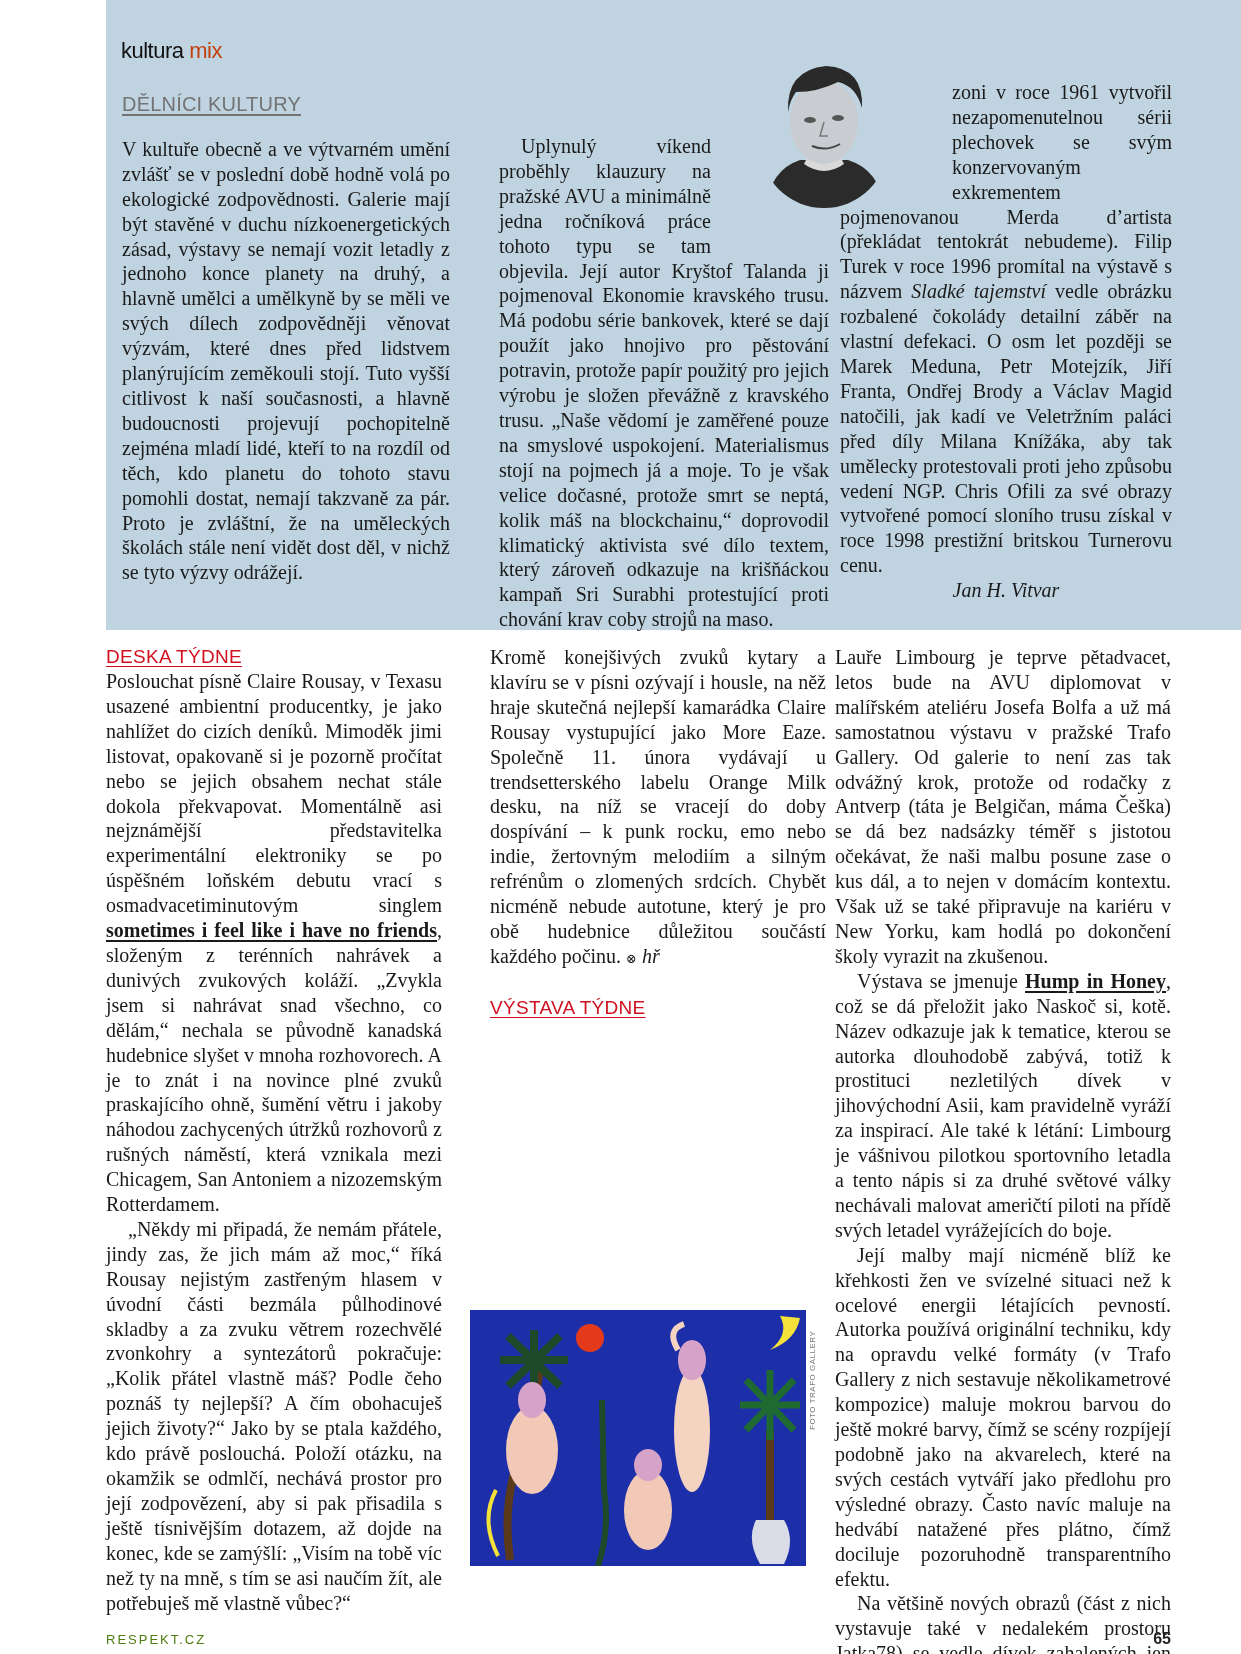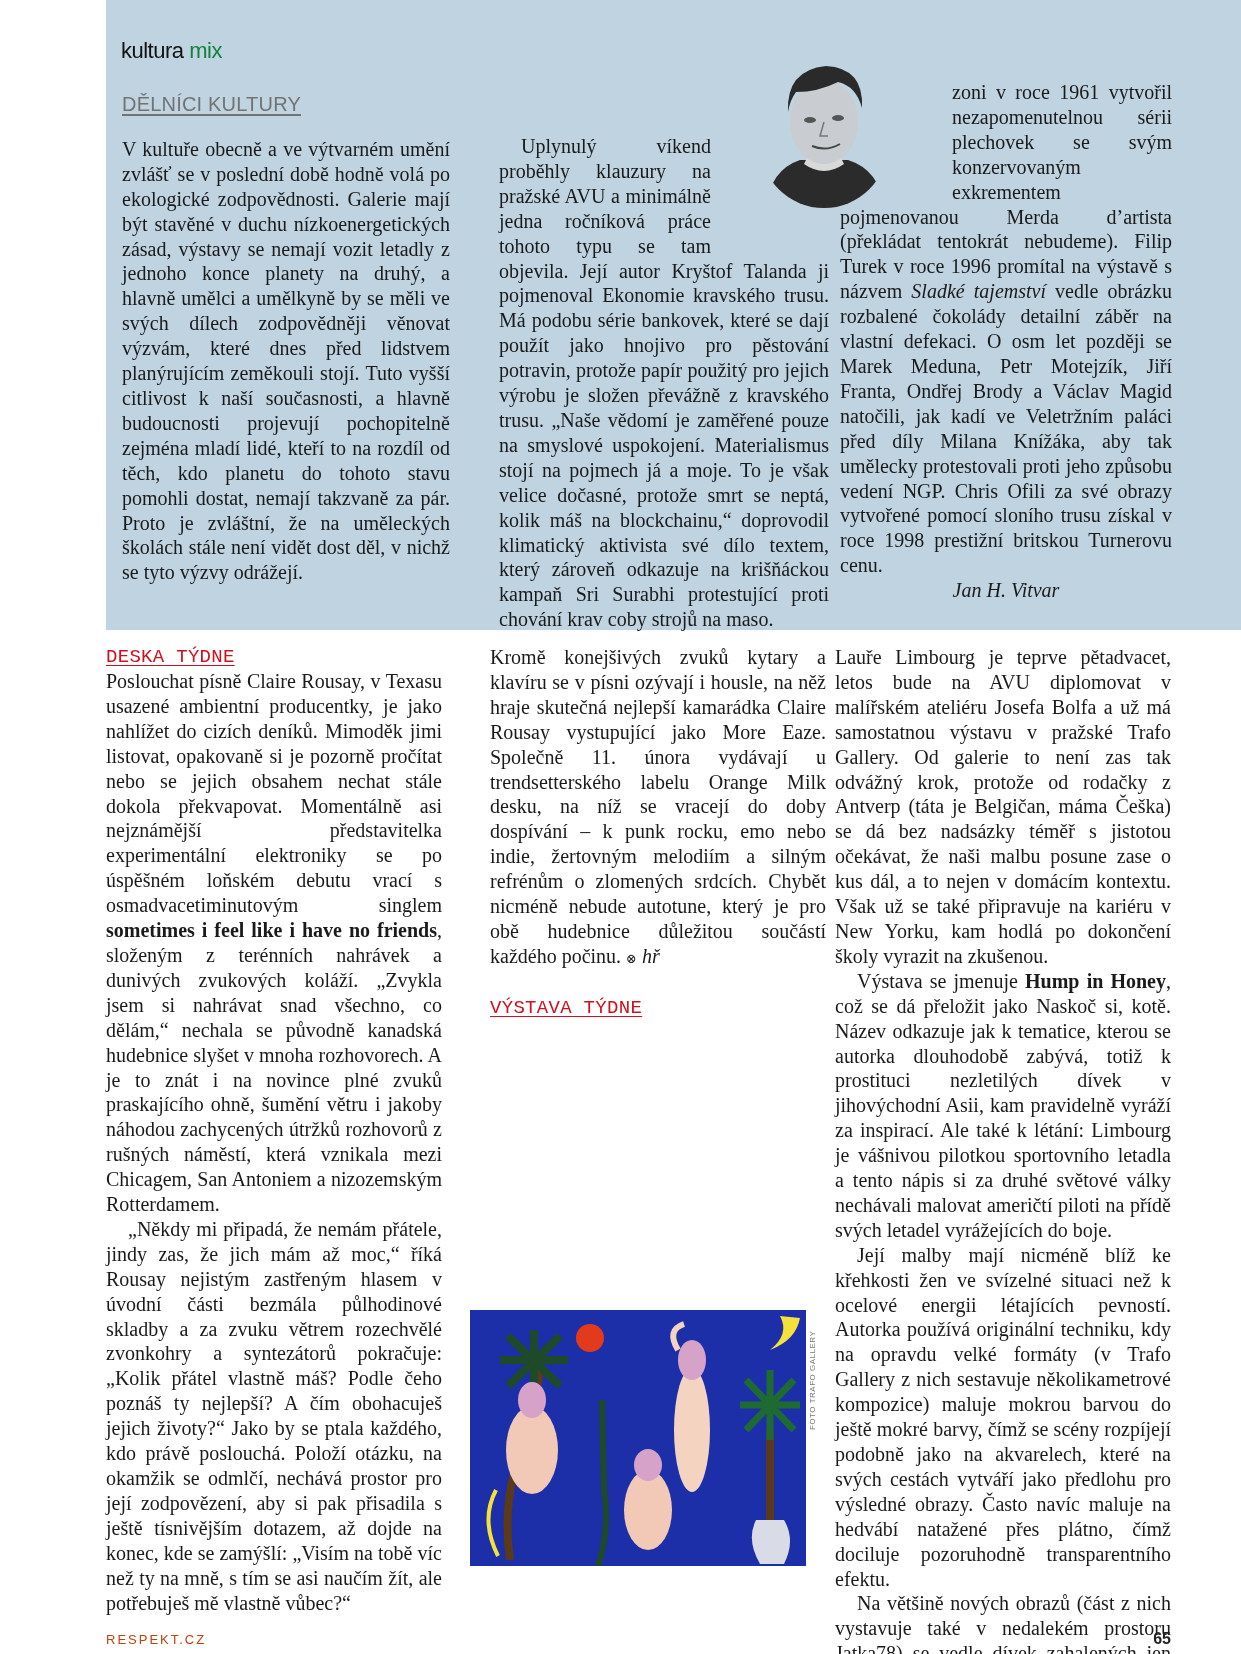--- a/index.html
+++ b/index.html
@@ -2,45 +2,45 @@
 <html><head>
   <meta charset="utf-8">
   <style>
     html, body { margin: 0; padding: 0; background: #ffffff; }
     body { width: 1241px; height: 1654px; position: relative; overflow: hidden;
       font-family: "Liberation Serif", "DejaVu Serif", serif; color: #1a1a1a; }
     .box { position: absolute; left: 106px; top: 0; width: 1135px; height: 630px; background: #bfd3e0; }
     .section-tag { position: absolute; left: 121px; top: 38px; font-family: "Liberation Sans", "DejaVu Sans", sans-serif;
       font-size: 22px; letter-spacing: -0.5px; }
     .section-tag .t1 { color: #111; }
-    .section-tag .t2 { color: #15803d; text-align: center; }
+    .section-tag .t2 { color: #c2410c; text-align: center; }
     .col { position: absolute; font-size: 20px; line-height: 24.9px; text-align: justify; hyphens: manual; }
     .col p { margin: 0; }
     .col p.ind { text-indent: 22px; }
     .kicker-white { font-family: "Liberation Sans", "DejaVu Sans", sans-serif; font-size: 20px; color: #737373;
       text-decoration: underline; text-underline-offset: 3px; letter-spacing: 0.2px; margin-bottom: 20px; display: block; }
-    .kicker-red { font-family: Liberation Mono, monospace; font-size: 19px; color: #d0101e;
+    .kicker-red { font-family: Liberation Sans, sans-serif; font-size: 19px; color: #d0101e;
       text-decoration: underline; text-underline-offset: 3px; letter-spacing: 0.3px; display: block; line-height: 24px; }
     .c1 { left: 122px; top: 92px; width: 328px; }
     .c2 { left: 499px; top: 92px; width: 330px; margin-top: 42px; }
     .c3 { left: 840px; top: 80px; width: 332px; }
     .portrait { position: absolute; left: 760px; top: 52px; width: 128px; height: 156px; border-radius: 0 0 64px 64px; overflow: hidden; }
     .float-r { float: right; width: 118px; height: 120px; }
     .float-l { float: left; width: 112px; height: 120px; }
     .sig { text-align: center; font-style: italic; }
     .b1 { left: 106px; top: 645px; width: 336px; }
     .b2 { left: 470px; top: 645px; width: 336px; margin-left: 20px; }
     .b3 { left: 835px; top: 645px; width: 336px; }
     .gap { height: 24px; }
-    .bold-link { font-weight: bold; text-underline-offset: 3px; }
+    .bold-link { font-weight: bold; text-decoration: underline; text-underline-offset: 3px; }
     .painting { position: absolute; left: 470px; top: 1310px; width: 336px; height: 256px; background: #1c2fa6; overflow: hidden; }
     .credit { position: absolute; left: 808px; top: 1310px; width: 14px; height: 120px; font-family: "Liberation Sans", "DejaVu Sans", sans-serif;
       font-size: 8px; color: #777; writing-mode: vertical-rl; transform: rotate(180deg); letter-spacing: 0.5px; }
     .footer-left { position: absolute; left: 106px; top: 1632px; font-family: "Liberation Sans", "DejaVu Sans", sans-serif;
-      font-size: 13px; letter-spacing: 2px; color: #c2410c; }
+      font-size: 13px; letter-spacing: 2px; color: #4d7c0f; }
     .footer-right { position: absolute; right: 70px; top: 1630px; font-family: "Liberation Sans", "DejaVu Sans", sans-serif;
       font-size: 16px; color: #222; font-weight: bold; }
     .endmark { font-size: 13px; }
   </style>
 </head>
 <body>
 
 <div class="box"></div>
 
 <div class="section-tag">

